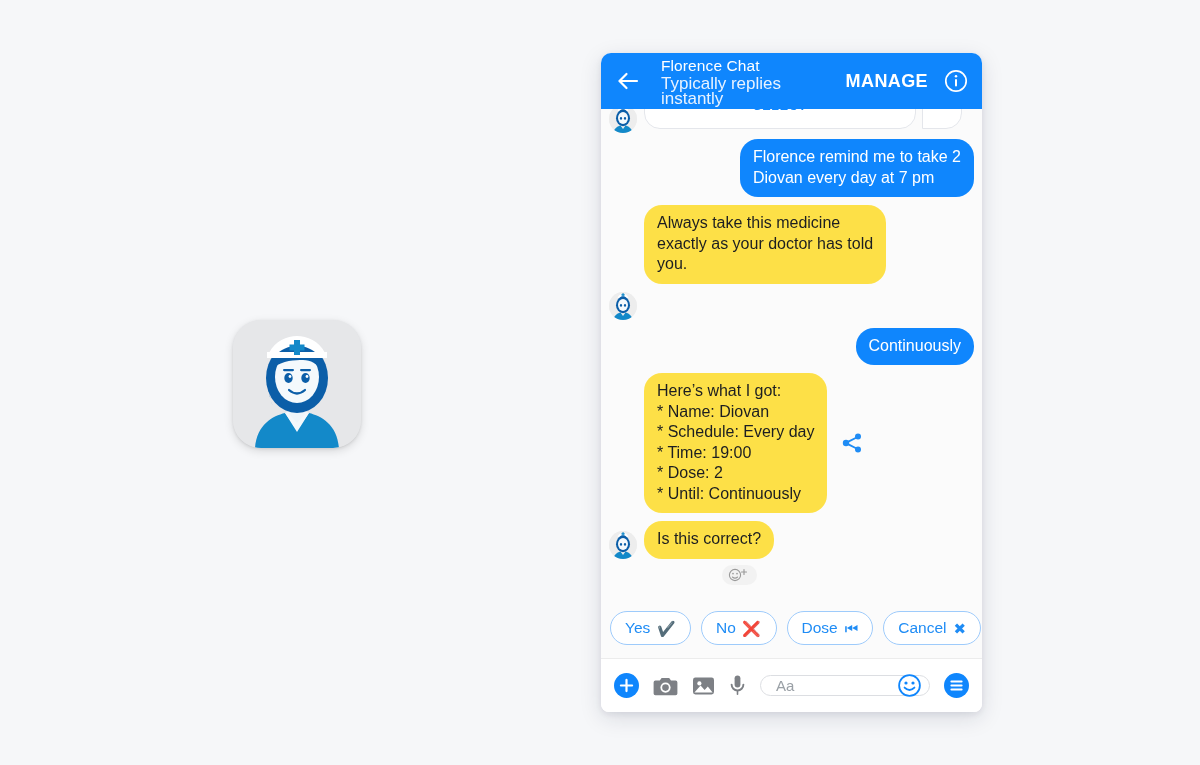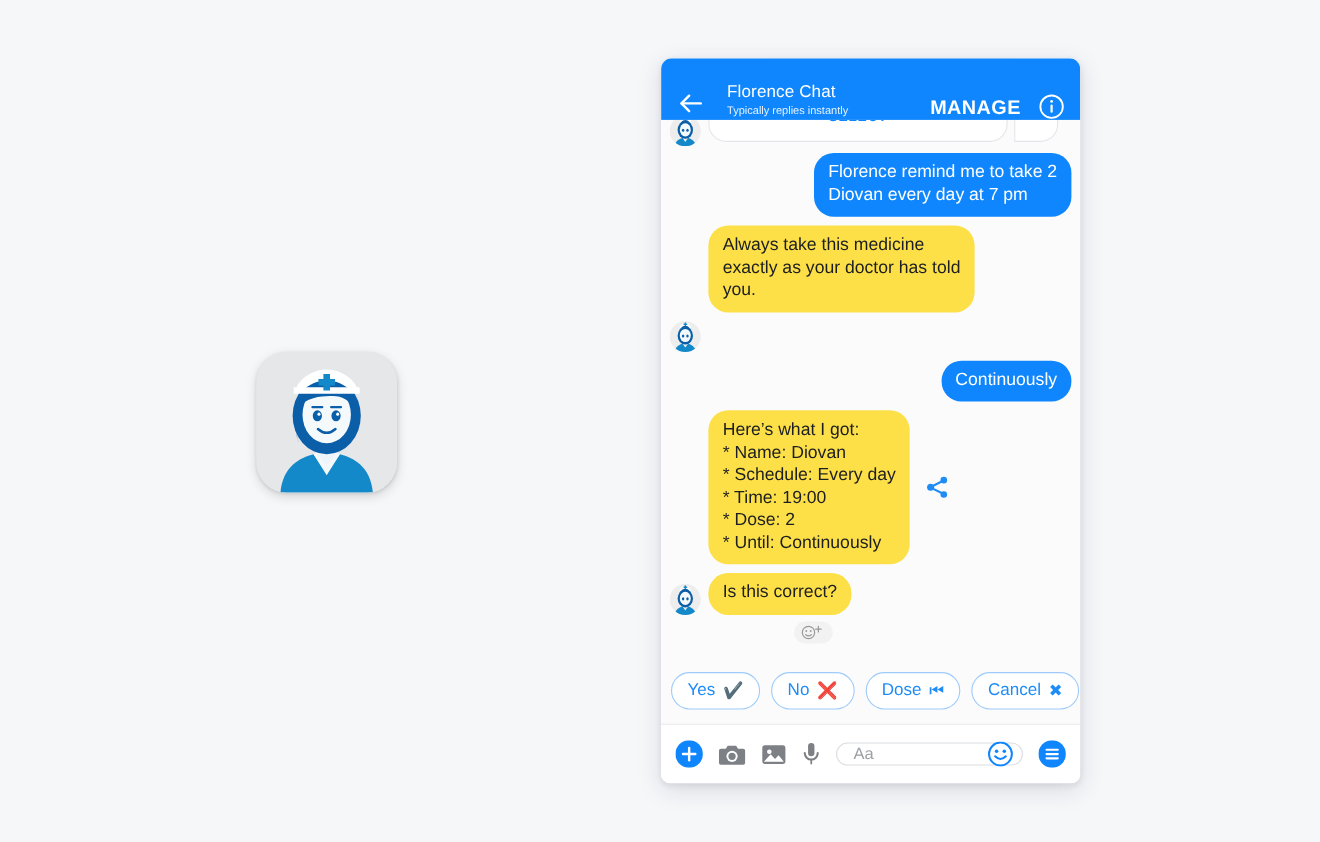--- a/index.html
+++ b/index.html
@@ -50,21 +50,21 @@
     display: flex;
     flex-direction: column;
   }
 
   
   #chat-header {
     background: #0f86fd;
     height: 56px;
     flex: 0 0 56px;
     display: flex;
-    align-items: flex-end;
+    align-items: center;
     padding: 0 14px 0 12px;
     position: relative;
     z-index: 5;
   }
   #back-arrow {
     width: 30px;
     height: 30px;
     display: flex;
     align-items: center;
     justify-content: center;
@@ -77,21 +77,21 @@
     min-width: 0;
   }
   #header-title {
     color: #ffffff;
     font-size: 15.5px;
     line-height: 18px;
     letter-spacing: .1px;
   }
   #header-subtitle {
     color: #e8f2ff;
-    font-size: 10px;
+    font-size: 17px;
     line-height: 15px;
     margin-top: 1px;
   }
   #manage-button {
     color: #ffffff;
     font-size: 18px;
     font-weight: bold;
     letter-spacing: .4px;
     cursor: pointer;
     margin-right: 16px;

